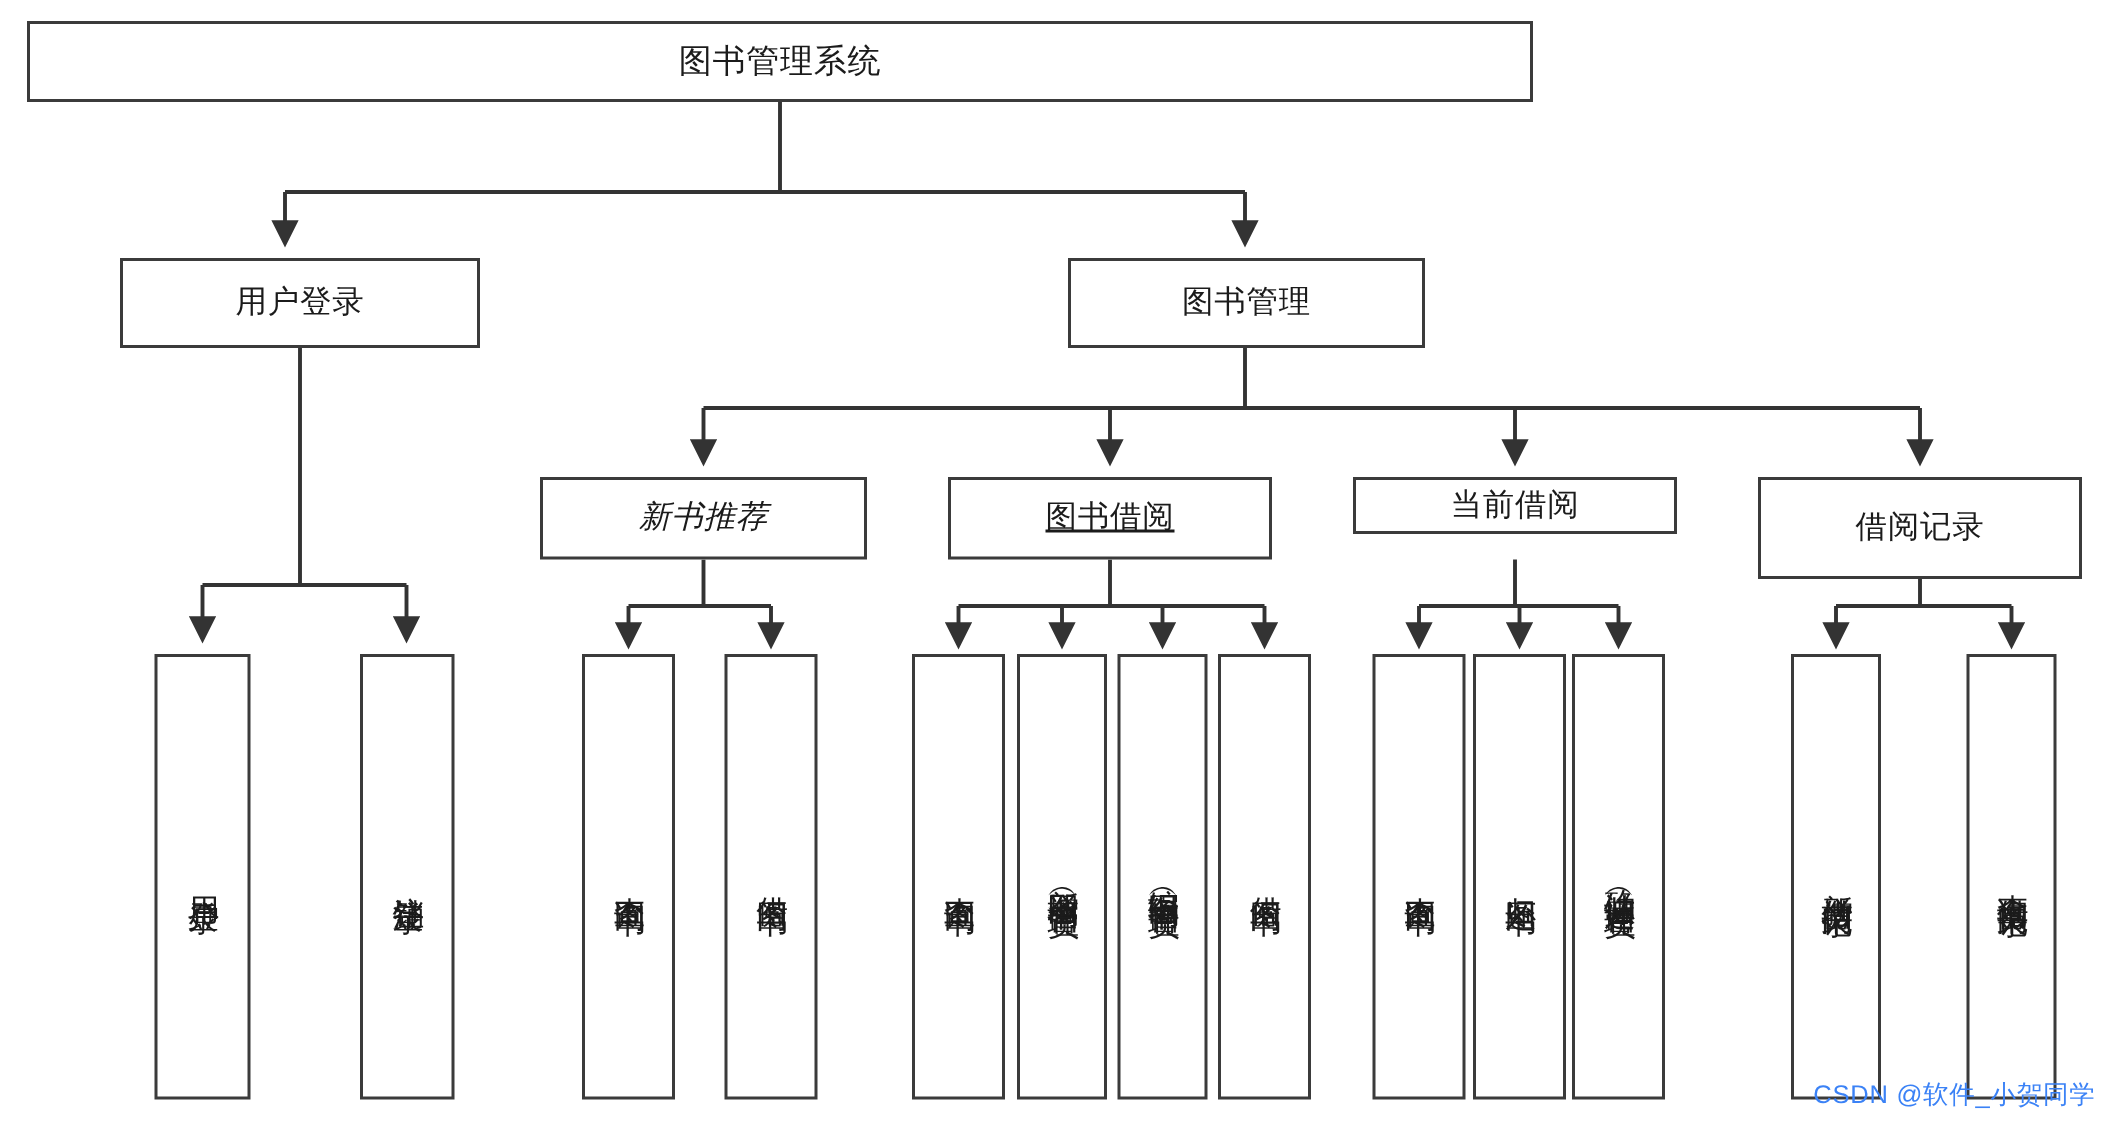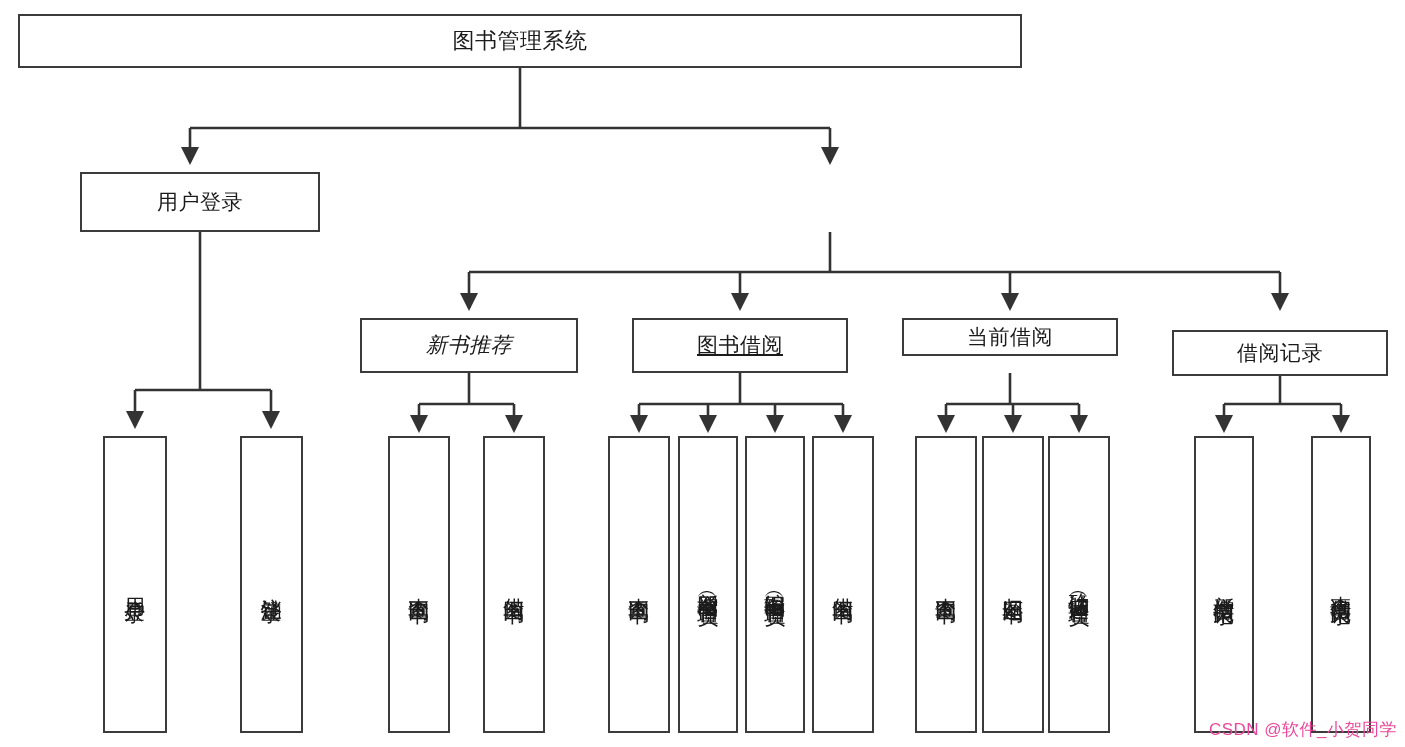--- a/index.html
+++ b/index.html
@@ -62,21 +62,21 @@
     font-size: 21px;
     line-height: 1.22;
     letter-spacing: 2px;
     white-space: nowrap;
   }
   .watermark {
     position: absolute;
     right: 8px;
     bottom: 6px;
     font-size: 17px;
-    color: #ec4899;
+    color: #3b82f6;
     letter-spacing: 0.5px;
     z-index: 3;
     user-select: none;
   }
 </style>
 </head>
 <body>
 
 <div id="canvas">
 
@@ -131,34 +131,37 @@
   </svg>
 
   <div class="node h root" style="left:18px; top:14px; width:1004px; height:54px;align-items:center;">
     <span class="node-label">图书管理系统</span>
   </div>
 
   <div class="node h" style="left:80px; top:172px; width:240px; height:60px;">
     <span class="node-label">用户登录</span>
   </div>
 
+  <div class="node h" style="left:712px; top:172px; width:238px; height:60px;">
+    <span class="node-label">图书管理</span>
+  </div>
 
   <div class="node h" style="left:360px; top:318px; width:218px; height:55px;font-style:italic;">
     <span class="node-label">新书推荐</span>
   </div>
 
   <div class="node h" style="left:632px; top:318px; width:216px; height:55px;text-decoration:underline;">
     <span class="node-label">图书借阅</span>
   </div>
 
   <div class="node h" style="left:902px; top:318px; width:216px; height:38px;">
     <span class="node-label">当前借阅</span>
   </div>
 
-  <div class="node h" style="left:1172px; top:318px; width:216px; height:46px;margin-top:12px;">
+  <div class="node h" style="left:1172px; top:318px; width:216px; height:68px;">
     <span class="node-label">借阅记录</span>
   </div>
 
   <div class="node v" style="left:103px; top:436px; width:64px; height:297px;">
     <span class="node-label">用户登录</span>
   </div>
 
   <div class="node v" style="left:240px; top:436px; width:63px; height:297px;">
     <span class="node-label">注销登录</span>
   </div>

